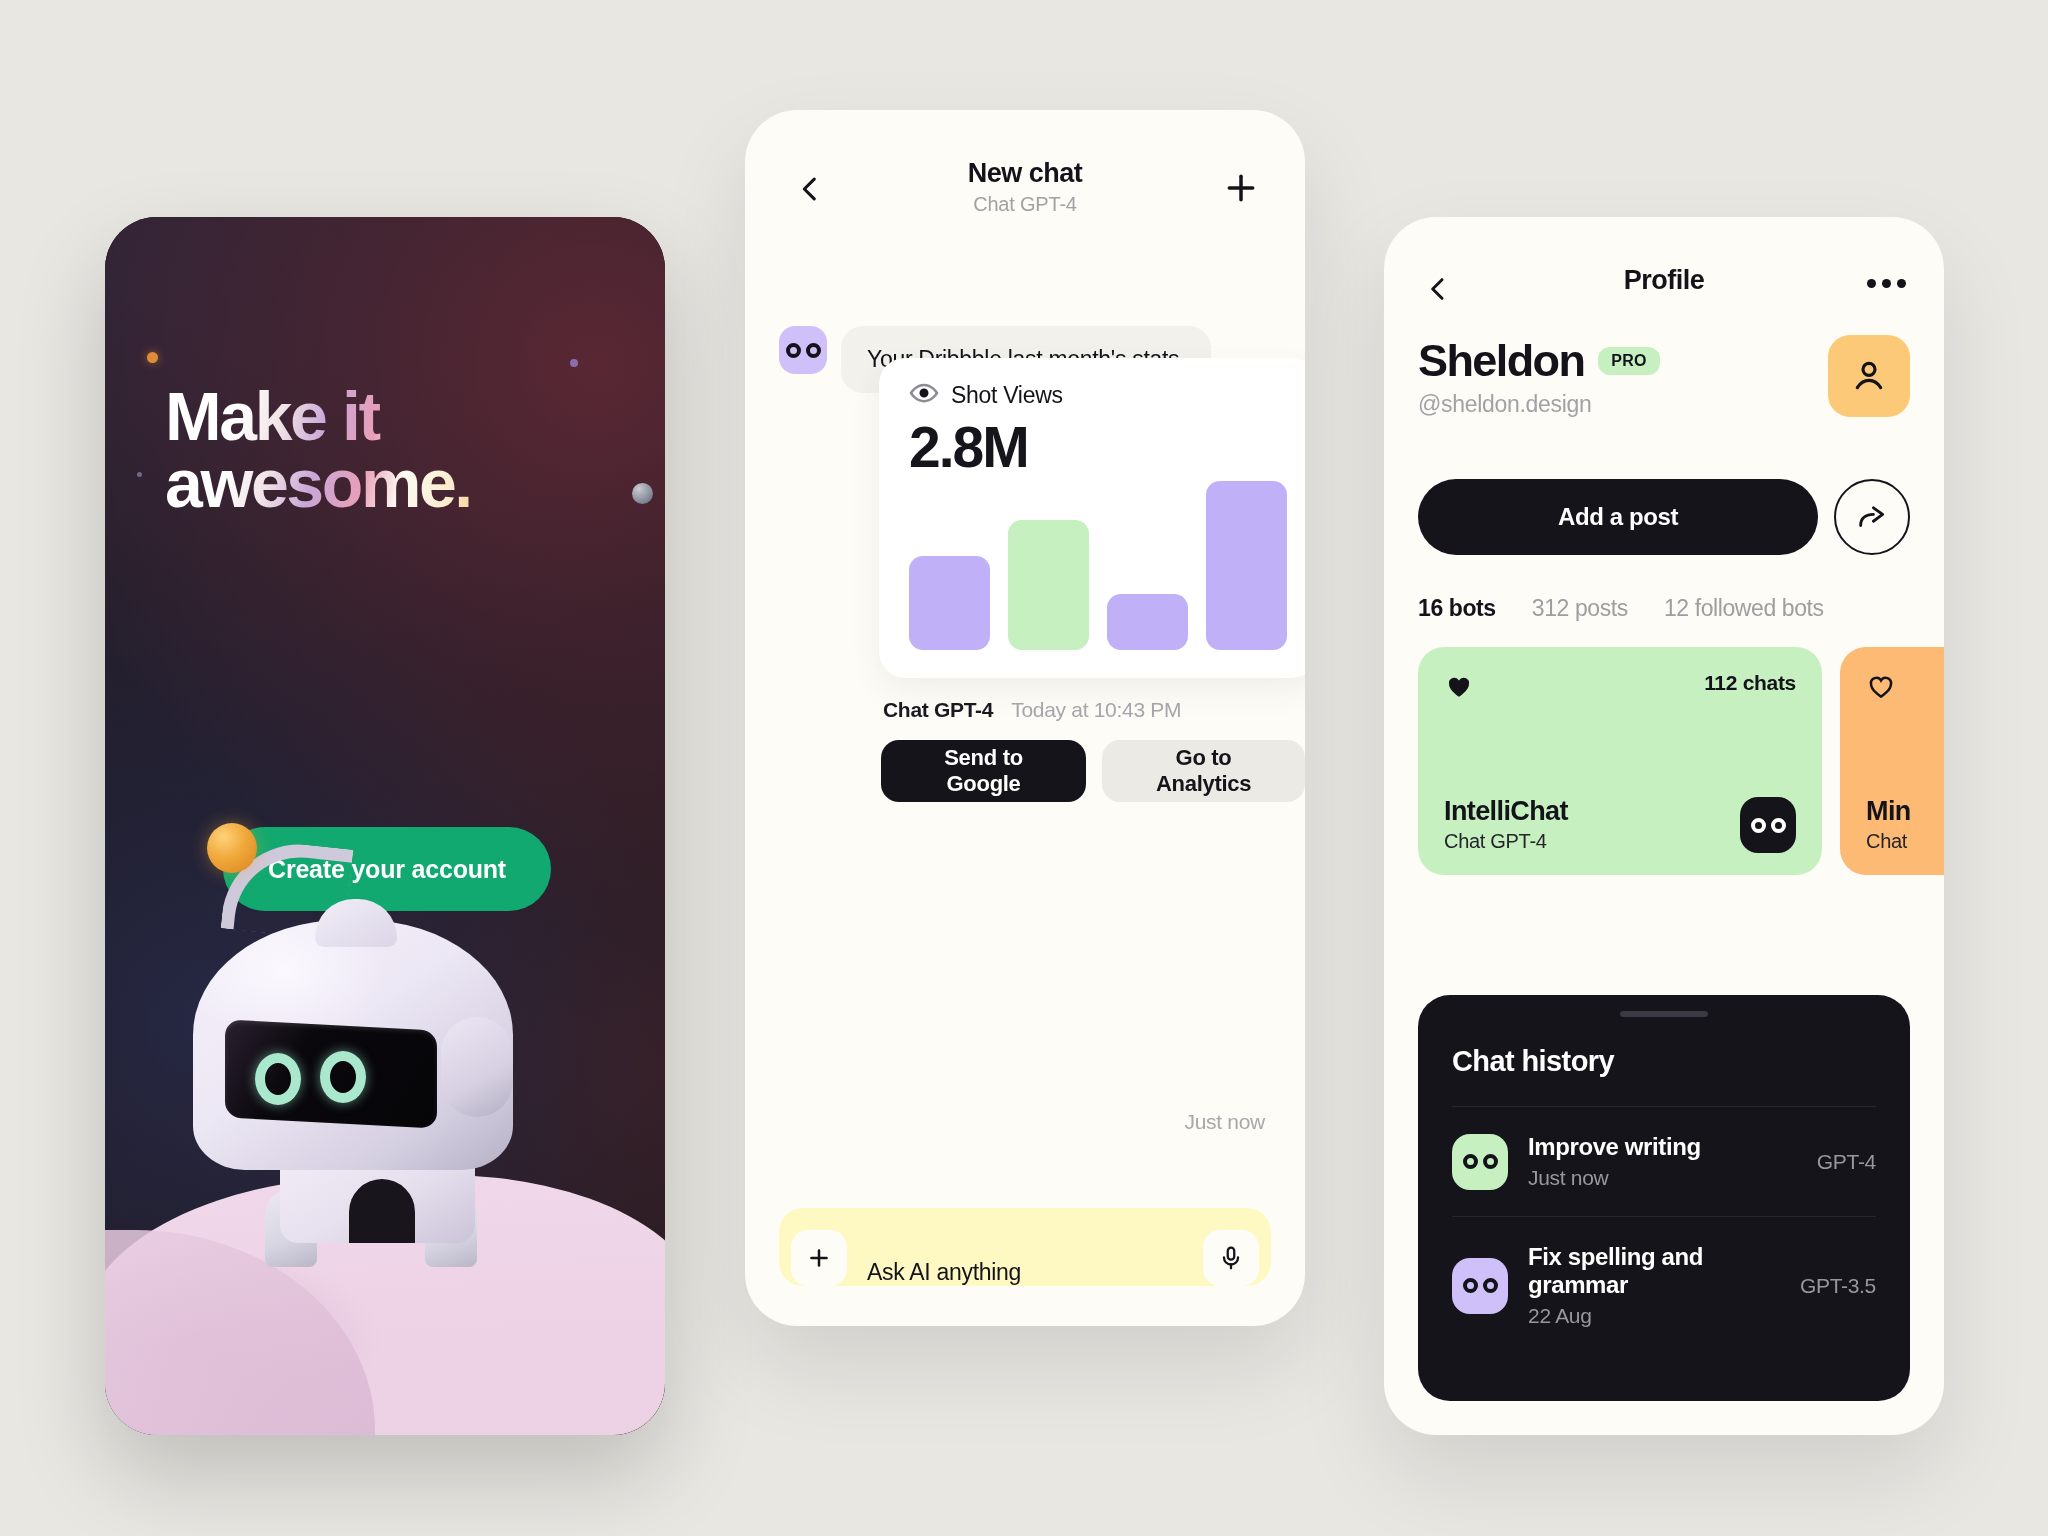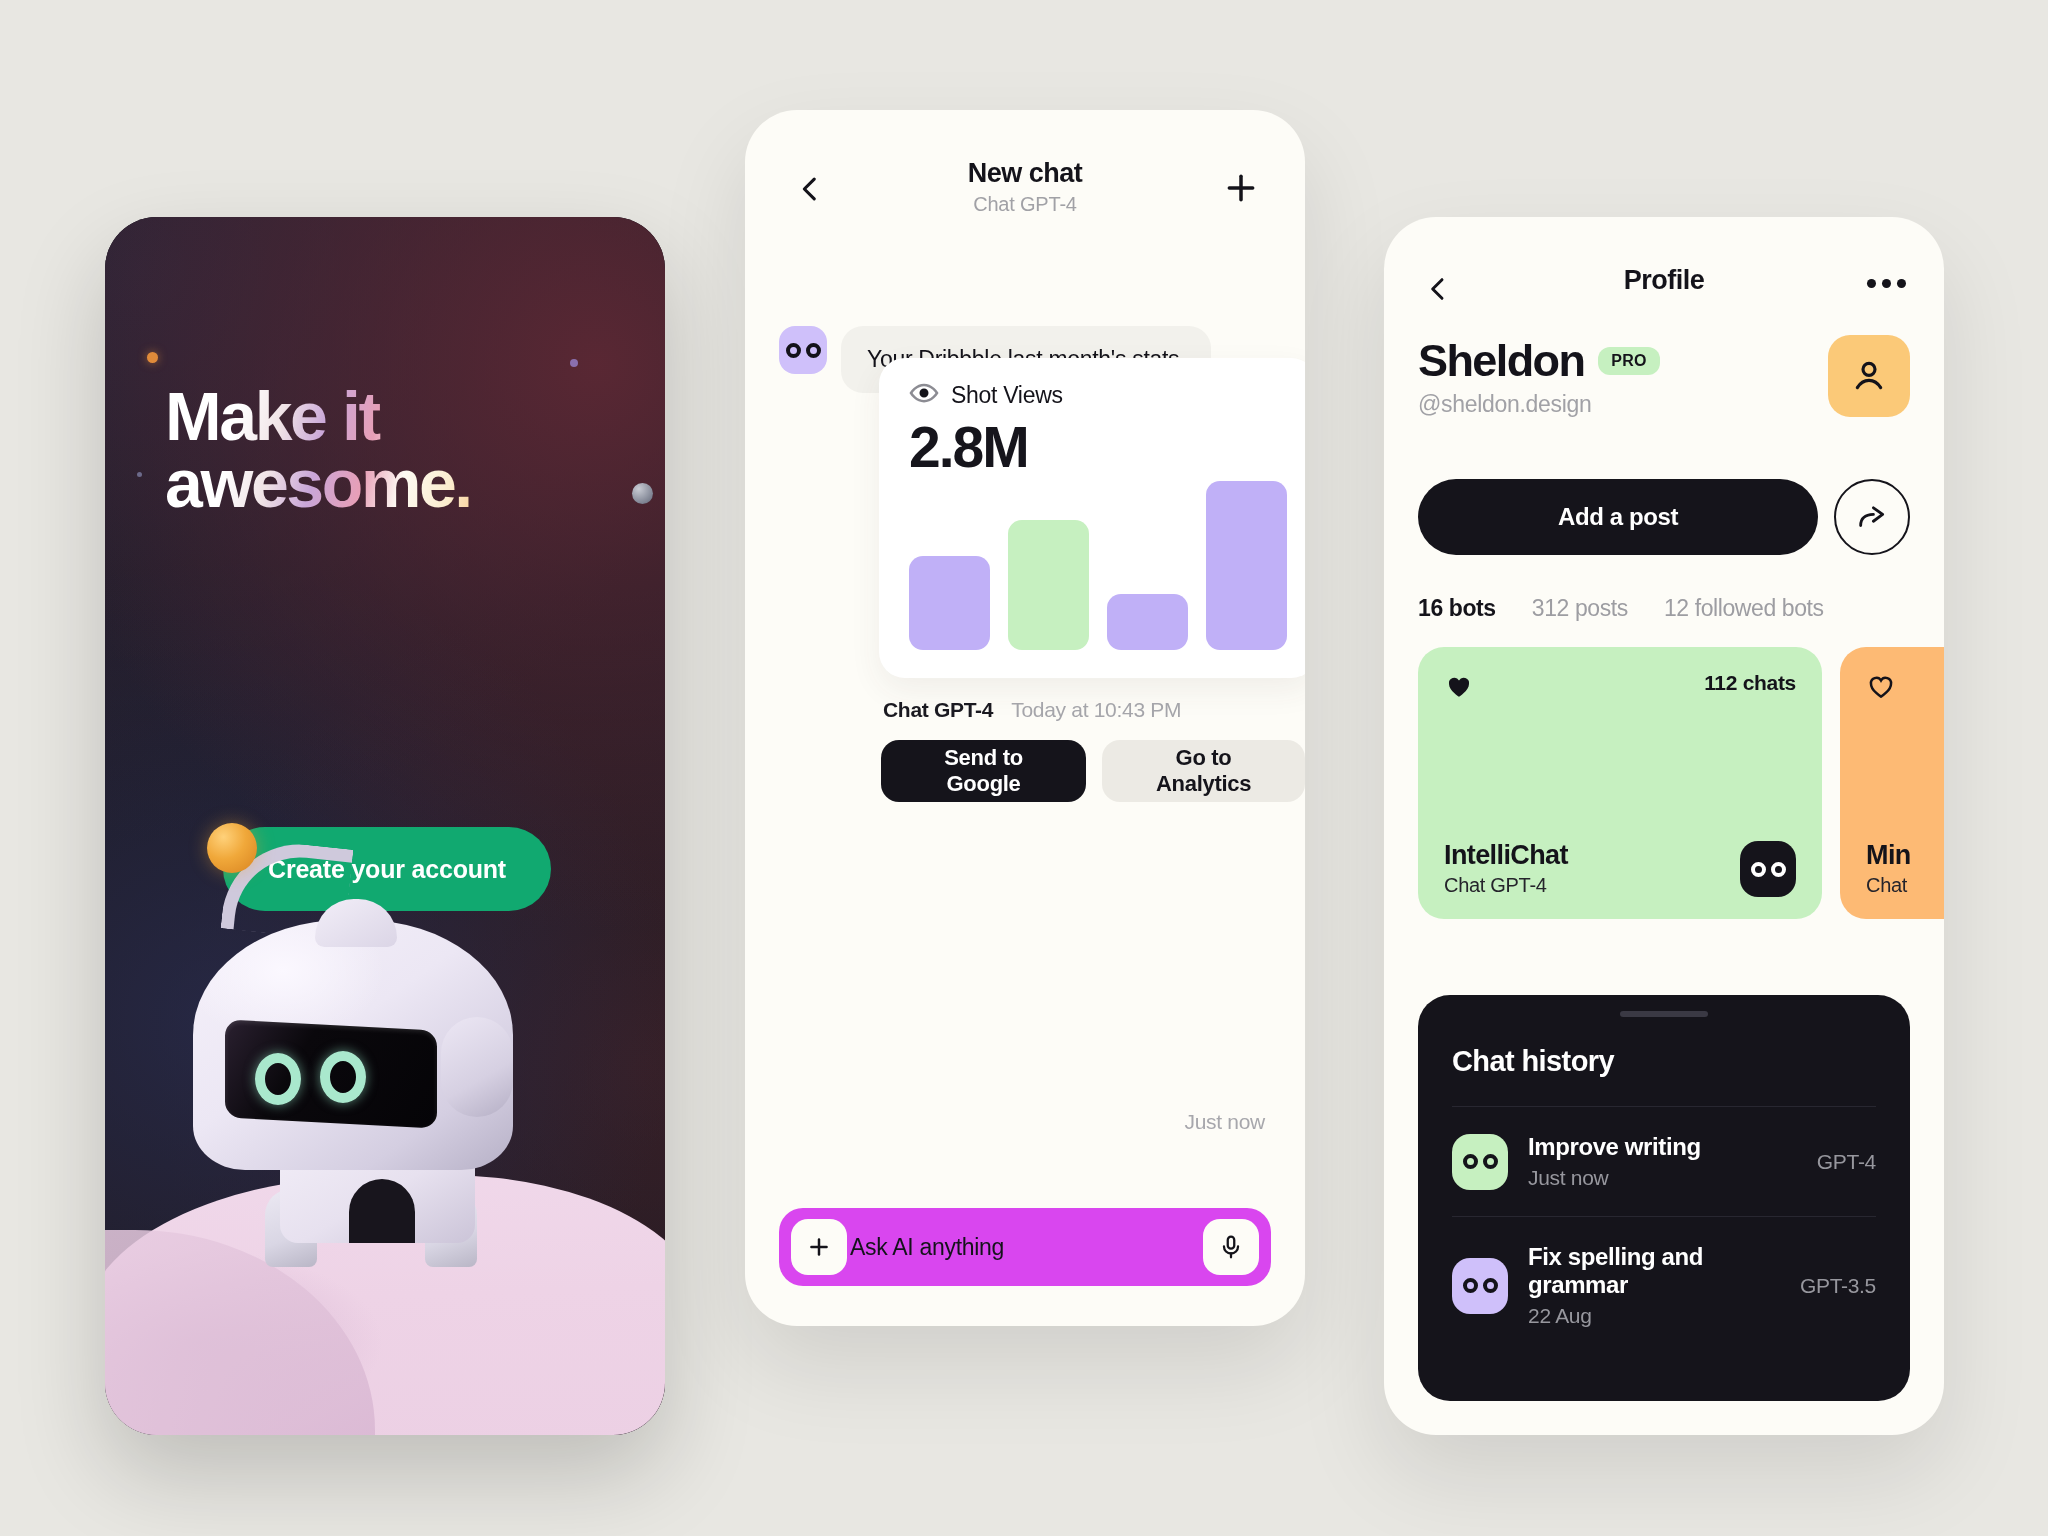--- a/index.html
+++ b/index.html
@@ -181,22 +181,22 @@
   .act-dark  { background:#15141b; color:#fff; }
   .act-light { background:#eceae4; color:#15141b; }
 
   #user-msg { position:absolute; left:0; right:0; top:770px; }
   #user-msg .bubble { max-width:340px; }
   #user-time { position:absolute; right:40px; top:1000px;
                font-size:21px; color:#a7a7ac; letter-spacing:-.3px; }
 
   .composer {
     position:absolute; left:34px; right:34px; bottom:40px; height:78px;
-    background:#d946ef; border-radius:24px; display:flex; align-items:center;
-    padding:0 12px; gap:3px;
+    background:#fef9c3; border-radius:24px; display:flex; align-items:flex-end;
+    padding:0 12px; gap:20px;
   }
   .comp-btn { width:56px; height:56px; border-radius:17px; background:#fdfcf7;
               border:none; display:flex; align-items:center; justify-content:center; cursor:pointer; }
   #composer-input {
     flex:1; border:none; background:none; outline:none;
     font-size:23px; color:#14131a; letter-spacing:-.3px;
     font-family:"Liberation Sans", sans-serif;
   }
   #composer-input::placeholder { color:#14131a; }
 
@@ -229,21 +229,21 @@
                   color:#fff; font-size:24px; font-weight:700; letter-spacing:-.4px;
                   font-family:"Liberation Sans", sans-serif; cursor:pointer; }
   #share-btn { width:76px; height:76px; border-radius:50%; border:2.5px solid #15141b;
                background:none; cursor:pointer; display:flex; align-items:center; justify-content:center; }
 
   .pr-stats { position:absolute; left:34px; top:378px; display:flex; gap:36px; align-items:baseline; }
   .pr-stat { font-size:23px; letter-spacing:-.4px; color:#9d9da2; }
   .pr-stat.active { color:#14131a; font-weight:700; }
 
   .bot-cards { position:absolute; left:34px; top:430px; right:0; display:flex; gap:18px; }
-  .bot-card { border-radius:26px; padding:24px 26px; position:relative; height:272px; }
+  .bot-card { border-radius:26px; padding:24px 26px; position:relative; height:228px; }
   .bc-green { background:#c6f0c0; width:404px; flex:0 0 404px; }
   .bc-purple { background:#fdba74; width:160px; flex:0 0 160px; }
   .bc-top { display:flex; justify-content:space-between; align-items:flex-start; }
   .bc-chats { font-size:21px; font-weight:700; color:#14131a; letter-spacing:-.3px; }
   .bc-bottom { position:absolute; left:26px; right:26px; bottom:22px;
                display:flex; justify-content:space-between; align-items:flex-end; }
   .bc-name { font-size:27px; font-weight:700; color:#14131a; letter-spacing:-.6px; }
   .bc-model { font-size:20px; color:#25242b; margin-top:3px; letter-spacing:-.3px; }
   .bc-logo { width:56px; height:56px; border-radius:18px; background:#15141b;
              display:flex; align-items:center; justify-content:center; }

